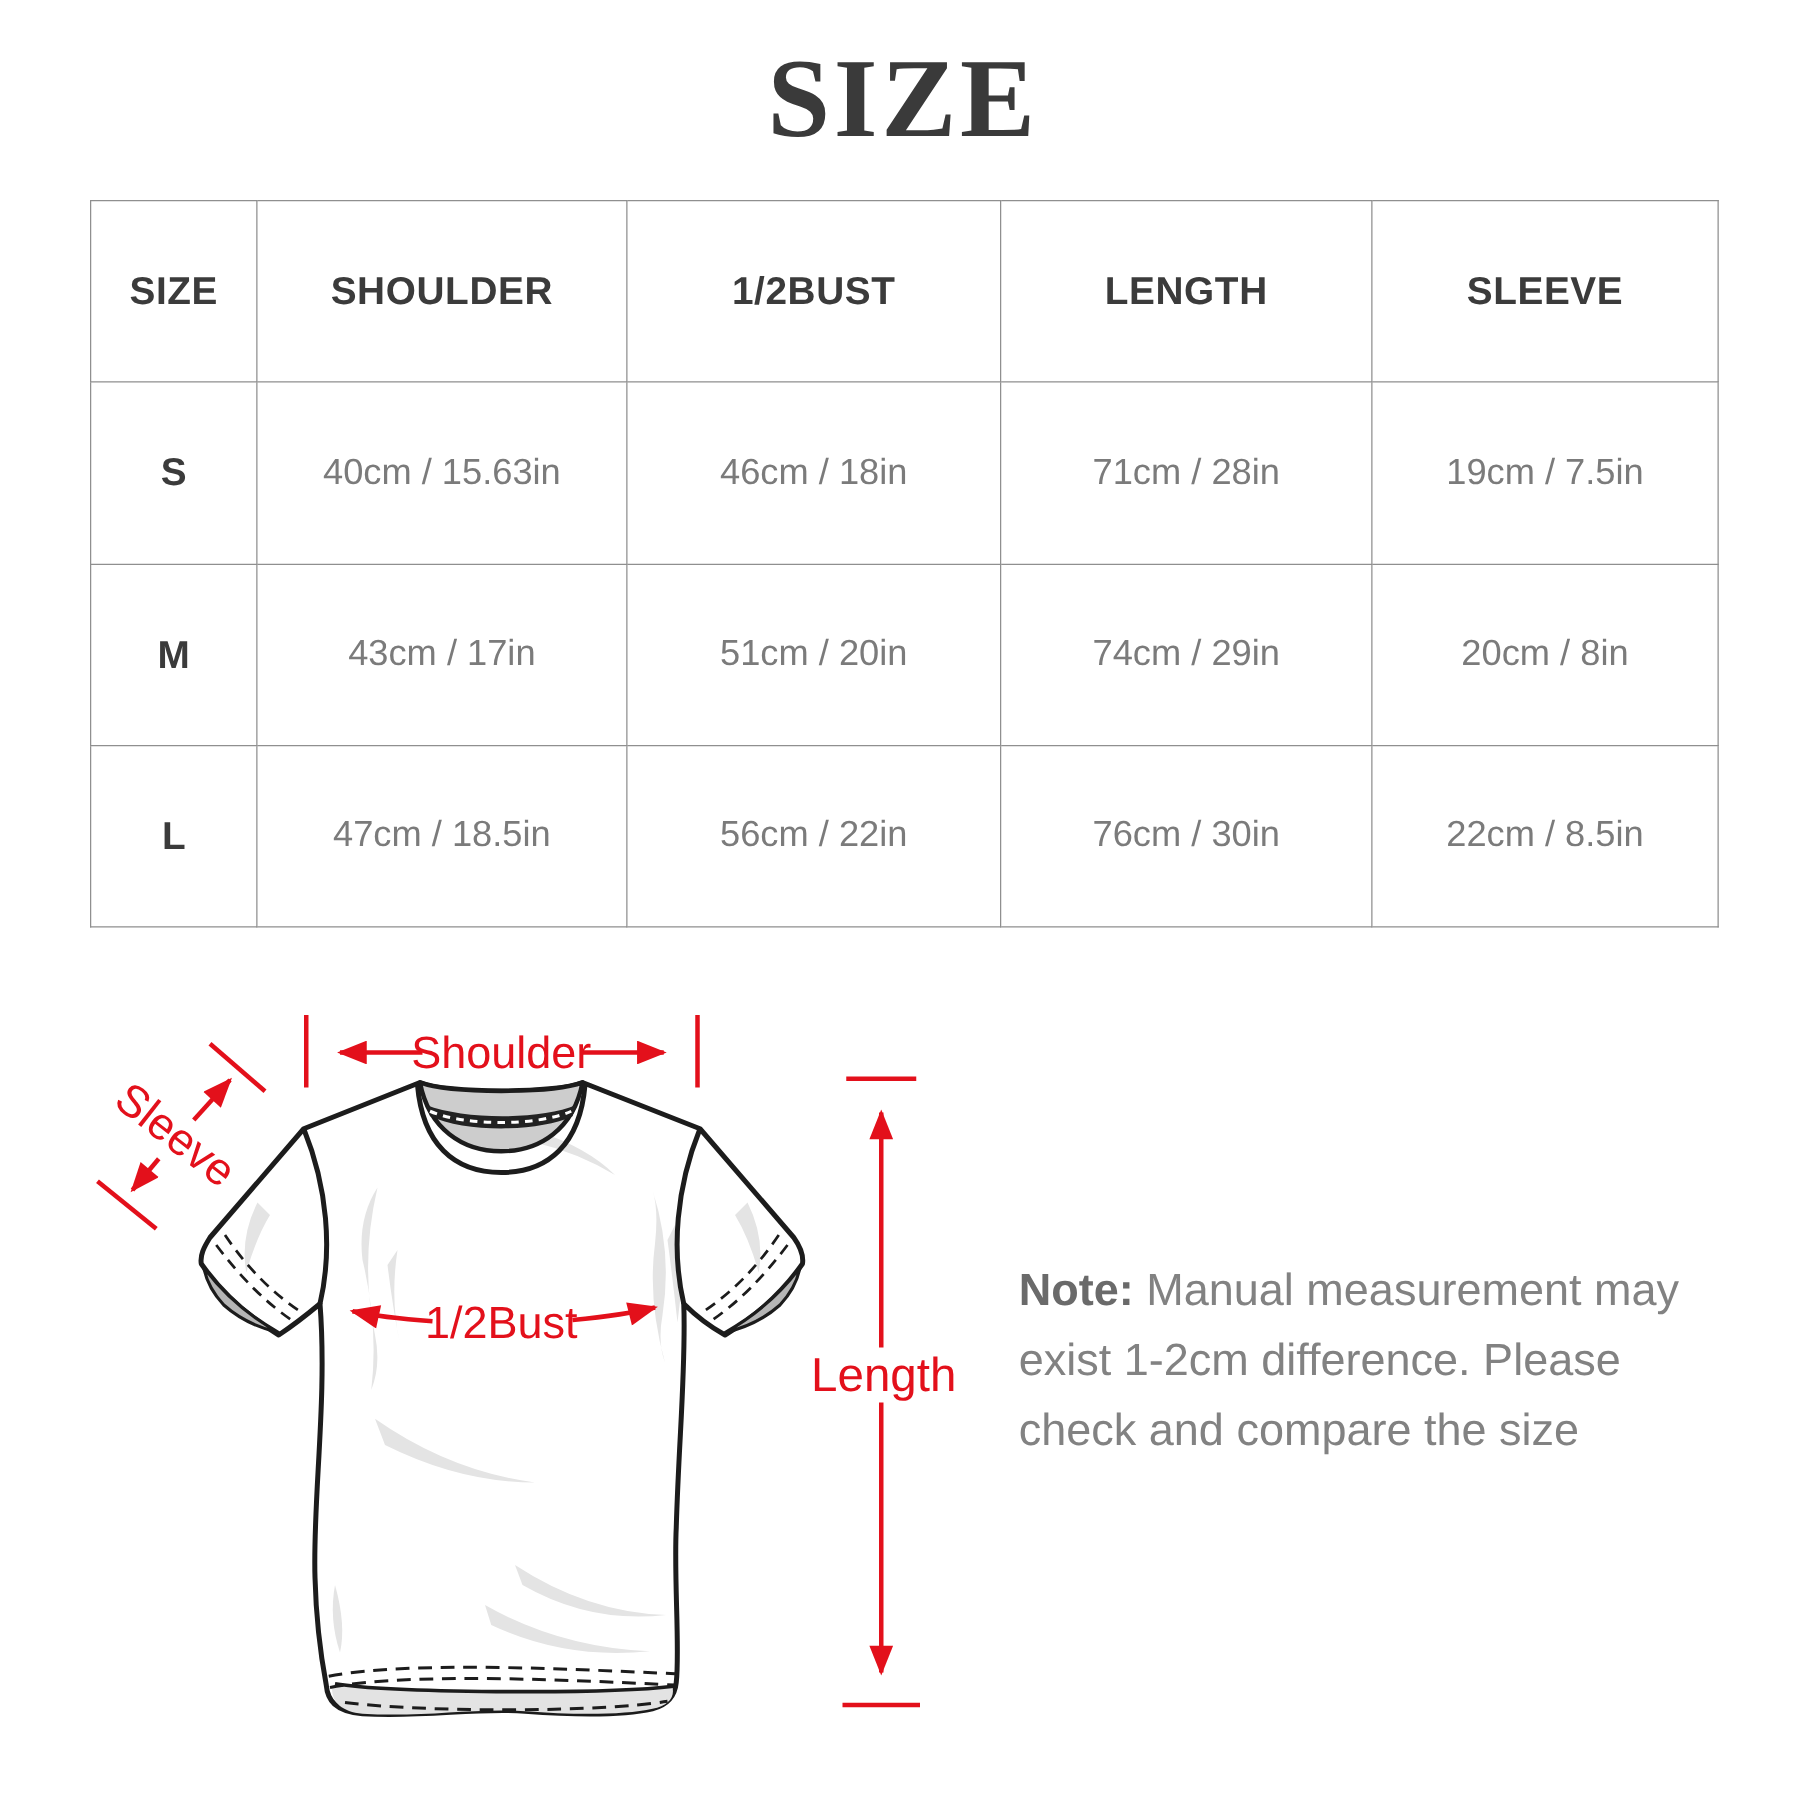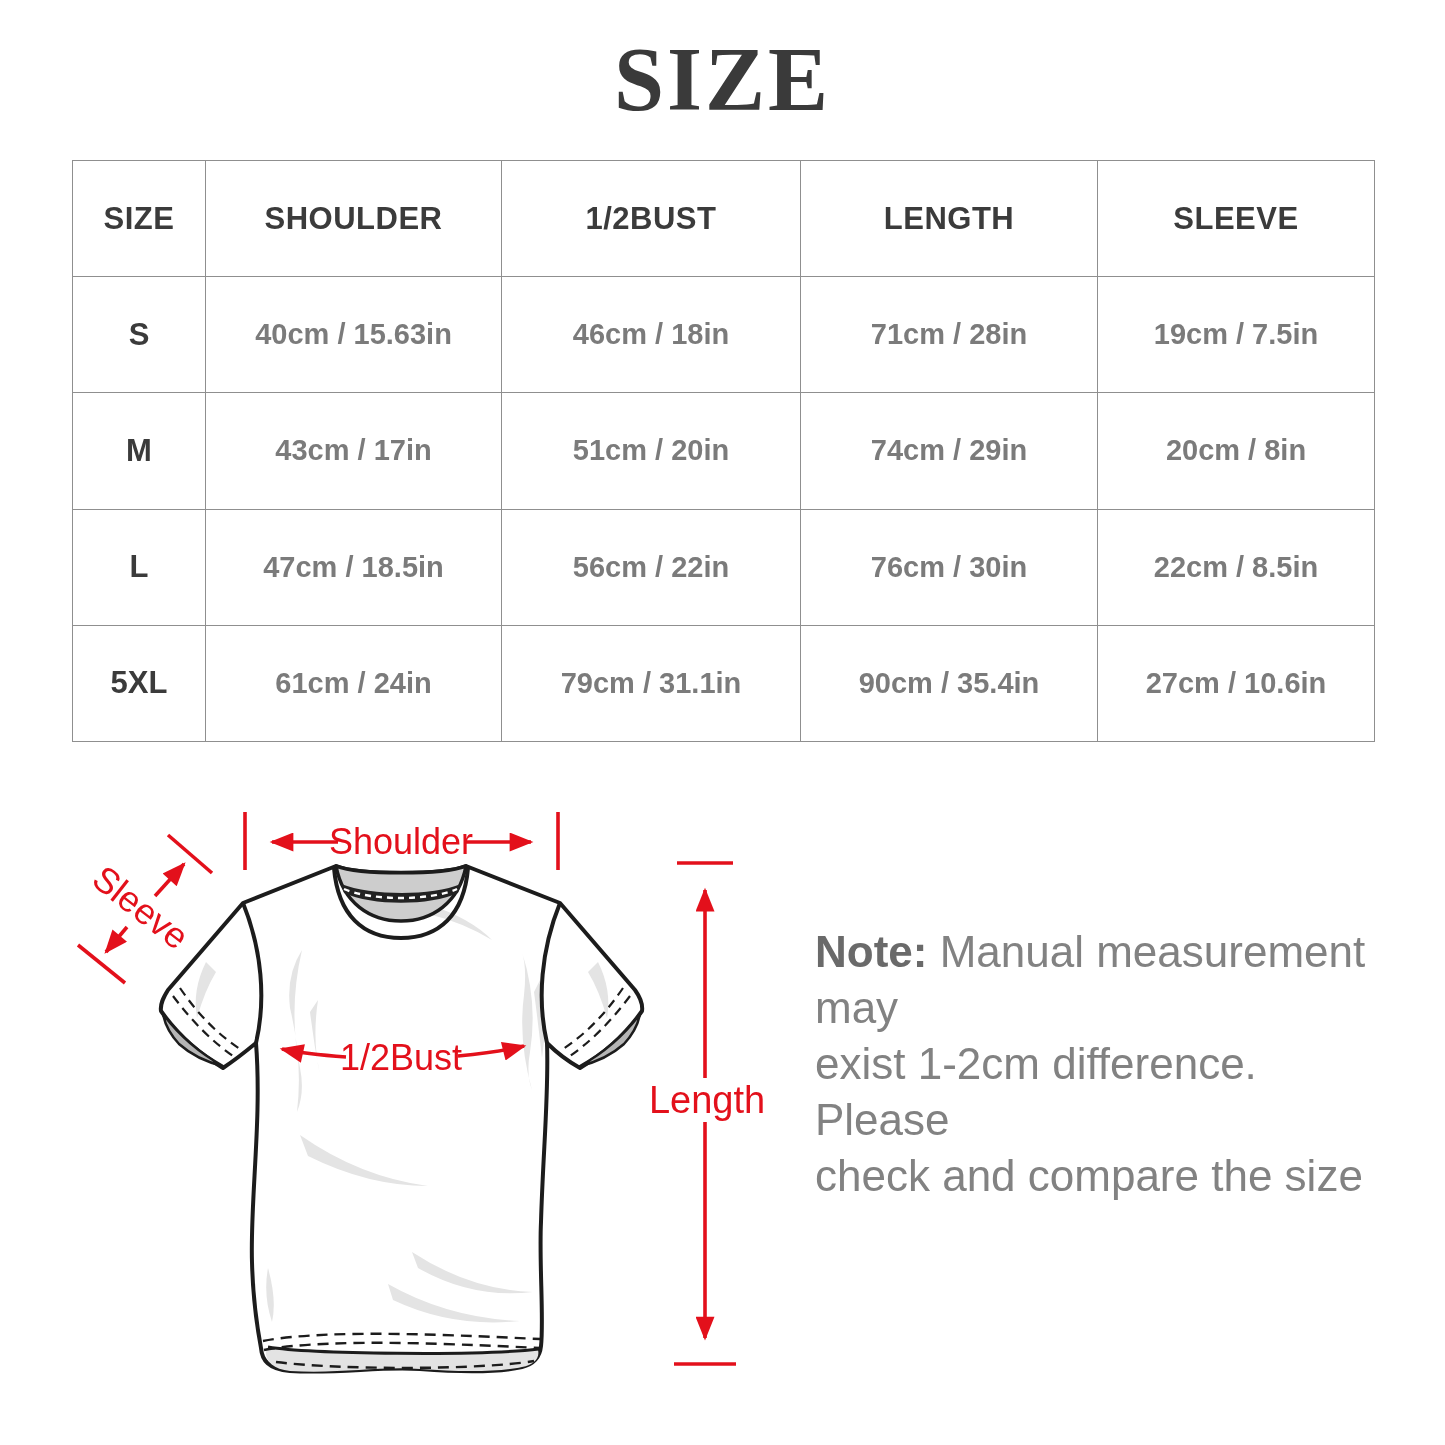--- a/index.html
+++ b/index.html
@@ -15,26 +15,26 @@
   table.size-table{
     position:absolute;left:72px;top:160px;width:1302px;height:582px;
     border-collapse:collapse;table-layout:fixed;
   }
   .size-table td,.size-table th{
     border:1.5px solid #8f8f8f;text-align:center;vertical-align:middle;
     padding:0;overflow:hidden;white-space:nowrap;
   }
   .size-table th{font-size:31px;font-weight:700;color:#3b3b3b;letter-spacing:0.5px;}
   .size-table td.size-col{font-size:31px;font-weight:700;color:#3b3b3b;}
-  .size-table td.val{font-size:29px;font-weight:700;color:#7b7b7b;}
+  .size-table td.val{font-size:29px;font-weight:400;color:#7b7b7b;}
   .size-table tr{height:64.6px;}
   .diagram-svg{position:absolute;left:60px;top:790px;width:720px;height:650px;}
   .note{
-    position:absolute;left:815px;top:924px;width:575px;
-    font-size:44px;line-height:56px;color:#828282;
+    position:absolute;left:815px;top:1004px;width:575px;
+    font-size:36px;line-height:56px;color:#828282;
   }
   .note .prefix{font-weight:700;color:#6a6a6a;}
 </style>
 </head>
 <body>
 
 <div class="page">
 
   <div class="title">SIZE</div>
 
@@ -67,27 +67,20 @@
       <td class="val">51cm / 20in</td>
       <td class="val">74cm / 29in</td>
       <td class="val">20cm / 8in</td>
     </tr>
     <tr>
       <td class="size-col">L</td>
       <td class="val">47cm / 18.5in</td>
       <td class="val">56cm / 22in</td>
       <td class="val">76cm / 30in</td>
       <td class="val">22cm / 8.5in</td>
-    </tr>
-    <tr>
-      <td class="size-col">5XL</td>
-      <td class="val">61cm / 24in</td>
-      <td class="val">79cm / 31.1in</td>
-      <td class="val">90cm / 35.4in</td>
-      <td class="val">27cm / 10.6in</td>
     </tr>
   </tbody>
     </table>
 
   <svg class="diagram-svg" viewBox="60 790 720 650" xmlns="http://www.w3.org/2000/svg">
     <defs>
       <marker id="ah" viewBox="0 0 10 8" markerWidth="26" markerHeight="19" markerUnits="userSpaceOnUse" refX="9" refY="4" orient="auto">
         <path d="M0 0 L10 4 L0 8 Z" fill="#e3101b"></path>
       </marker>
     </defs>

